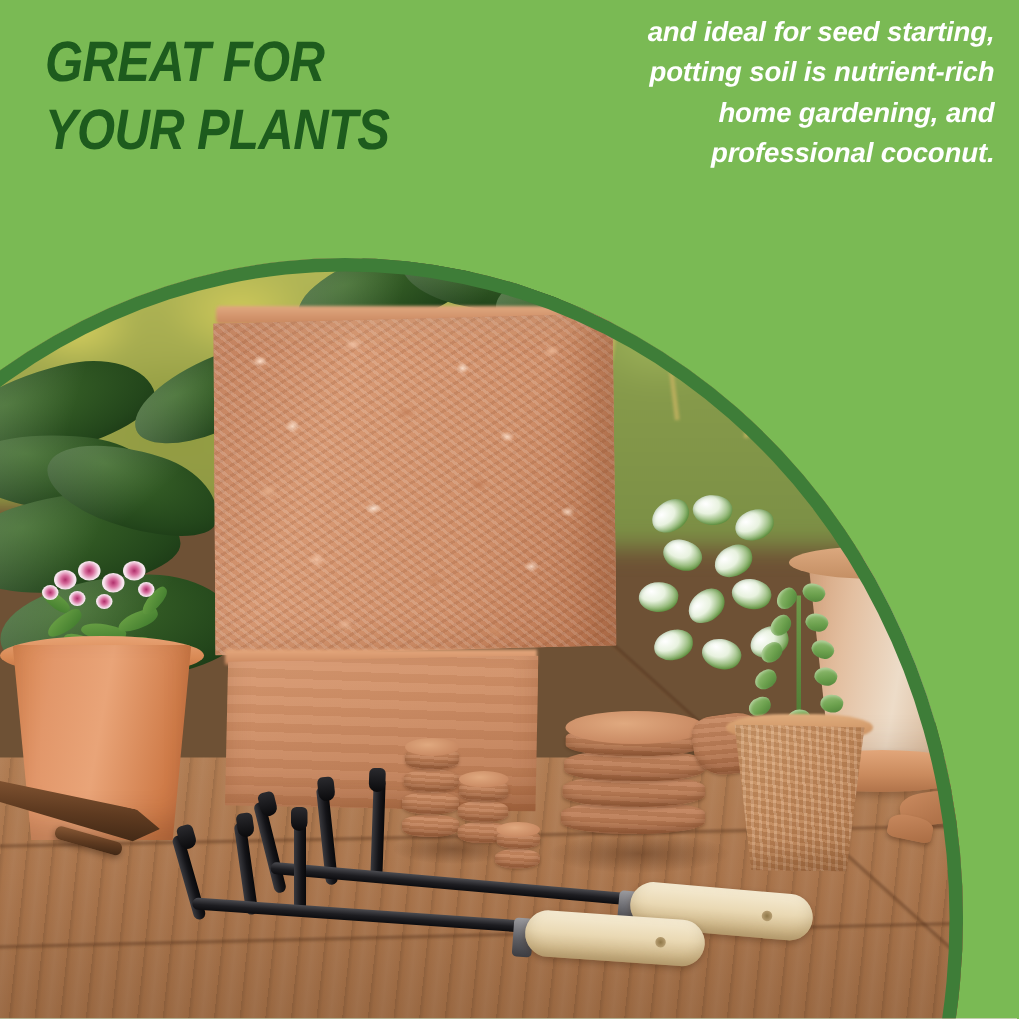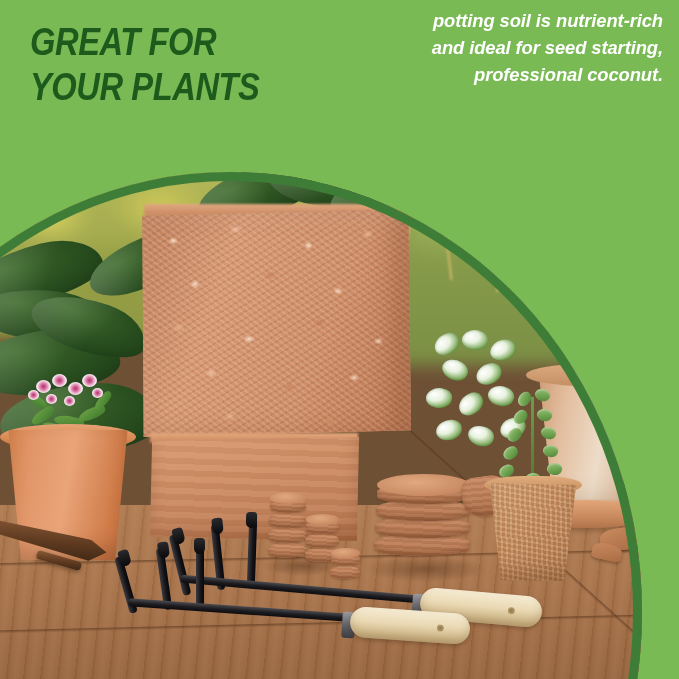--- a/index.html
+++ b/index.html
@@ -601,19 +601,20 @@
   <div class="arc-stroke">
     <div class="ring"></div>
   </div>
 
   <div class="banner">
     <div class="headline">
       <span class="hl-line">GREAT FOR</span>
       <span class="hl-line">YOUR PLANTS</span>
     </div>
     <div class="subcopy">
+      <span class="sc-line">and ideal for seed starting,</span>
       <span class="sc-line">potting soil is nutrient-rich</span>
-      <span class="sc-line">and ideal for seed starting,</span>
+      <span class="sc-line">home gardening, and</span>
       <span class="sc-line">professional coconut.</span>
     </div>
   </div>
 
 </div>
 
 </body></html>

